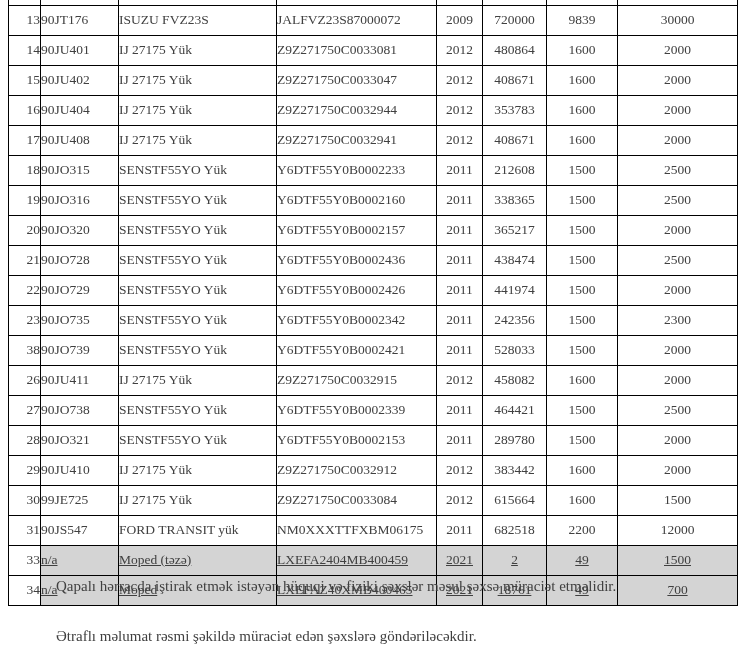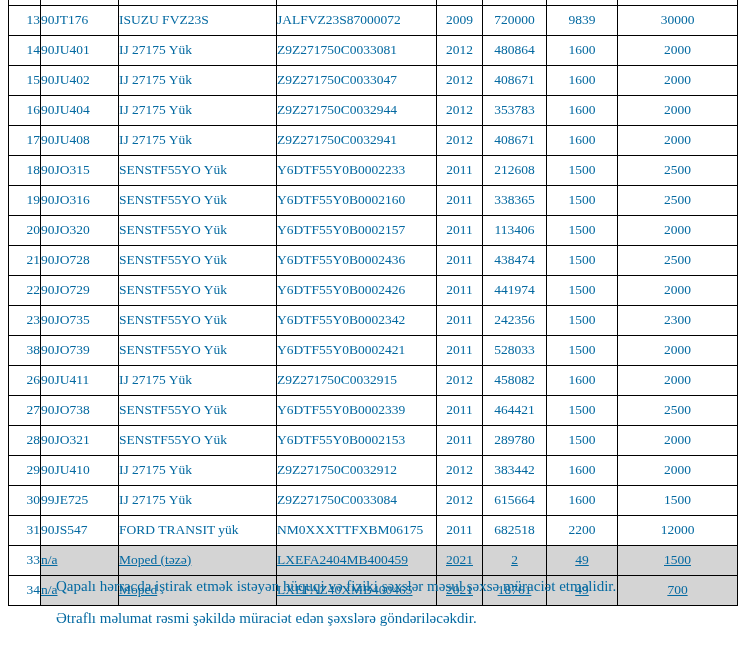--- a/index.html
+++ b/index.html
@@ -1,21 +1,21 @@
 <!DOCTYPE html>
 <html style="--hl: #d4d4d4;"><head>
 <meta charset="utf-8">
 <style>
   html,body{margin:0;padding:0;}
   .page{
     position:relative;
     width:746px;height:669px;
     background:#ffffff;
     font-family:"Liberation Serif","DejaVu Serif",serif;
-    color:#0369a1;
+    color:#404040;
     overflow:hidden;
   }
   table.vtable{
     position:absolute;
     left:8px;top:0;
     width:729px;
     border-collapse:collapse;
     table-layout:fixed;
     font-size:13.5px;
   }
@@ -38,21 +38,21 @@
   td.hl{background:var(--hl,#d4d4d4);text-decoration:underline;}
   .notes{
     position:absolute;
     left:56px;top:577px;
     width:645px;
     font-weight:normal;
     font-size:15px;
     line-height:18px;
   }
   .notes p{margin:0;}
-  .notes p + p{margin-top:14px;}
+  .notes p + p{margin-top:32px;}
 </style>
 </head>
 <body>
 
 <div class="page">
 
   <table class="vtable">
     <colgroup>
       <col style="width:32px">
       <col style="width:78px">
@@ -143,21 +143,21 @@
           <td class="a-center">338365</td>
           <td class="a-center">1500</td>
           <td class="a-center">2500</td>
         </tr>
         <tr>
           <td class="a-right">20</td>
           <td class="a-left">90JO320</td>
           <td class="a-left">SENSTF55YO Yük</td>
           <td class="a-left">Y6DTF55Y0B0002157</td>
           <td class="a-center">2011</td>
-          <td class="a-center">113406</td>
+          <td class="a-center">365217</td>
           <td class="a-center">1500</td>
           <td class="a-center">2000</td>
         </tr>
         <tr>
           <td class="a-right">21</td>
           <td class="a-left">90JO728</td>
           <td class="a-left">SENSTF55YO Yük</td>
           <td class="a-left">Y6DTF55Y0B0002436</td>
           <td class="a-center">2011</td>
           <td class="a-center">438474</td>

